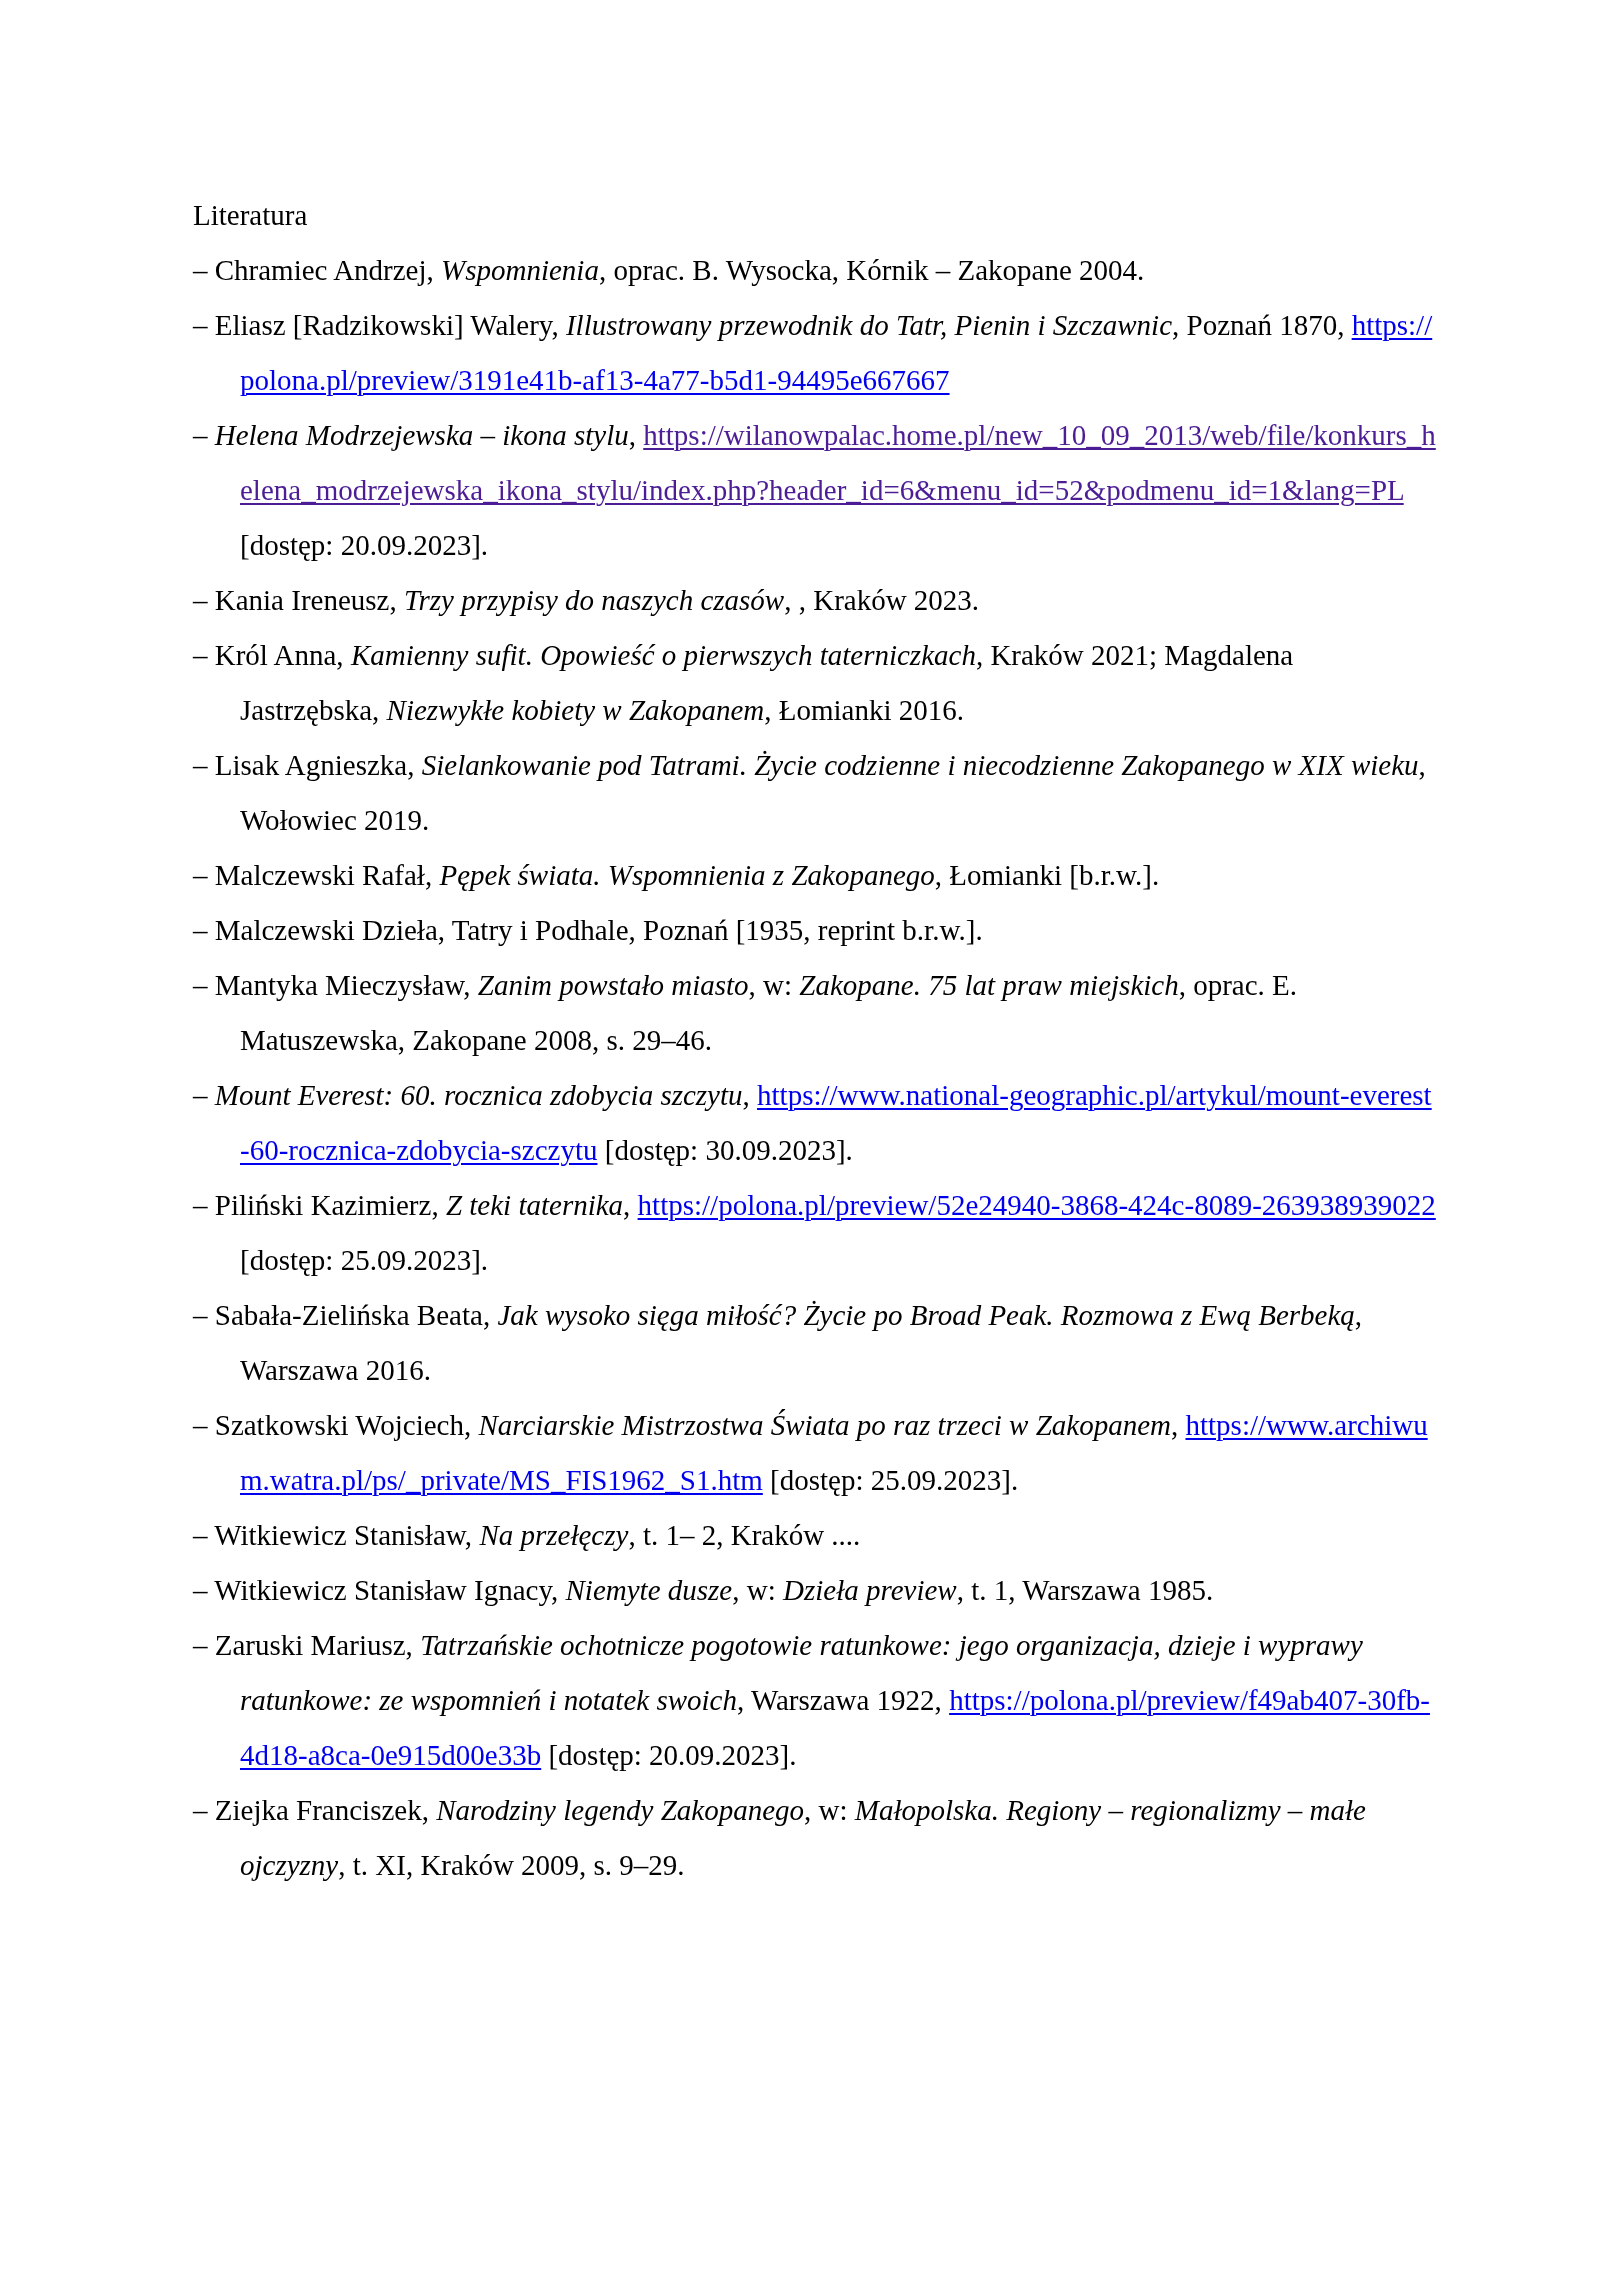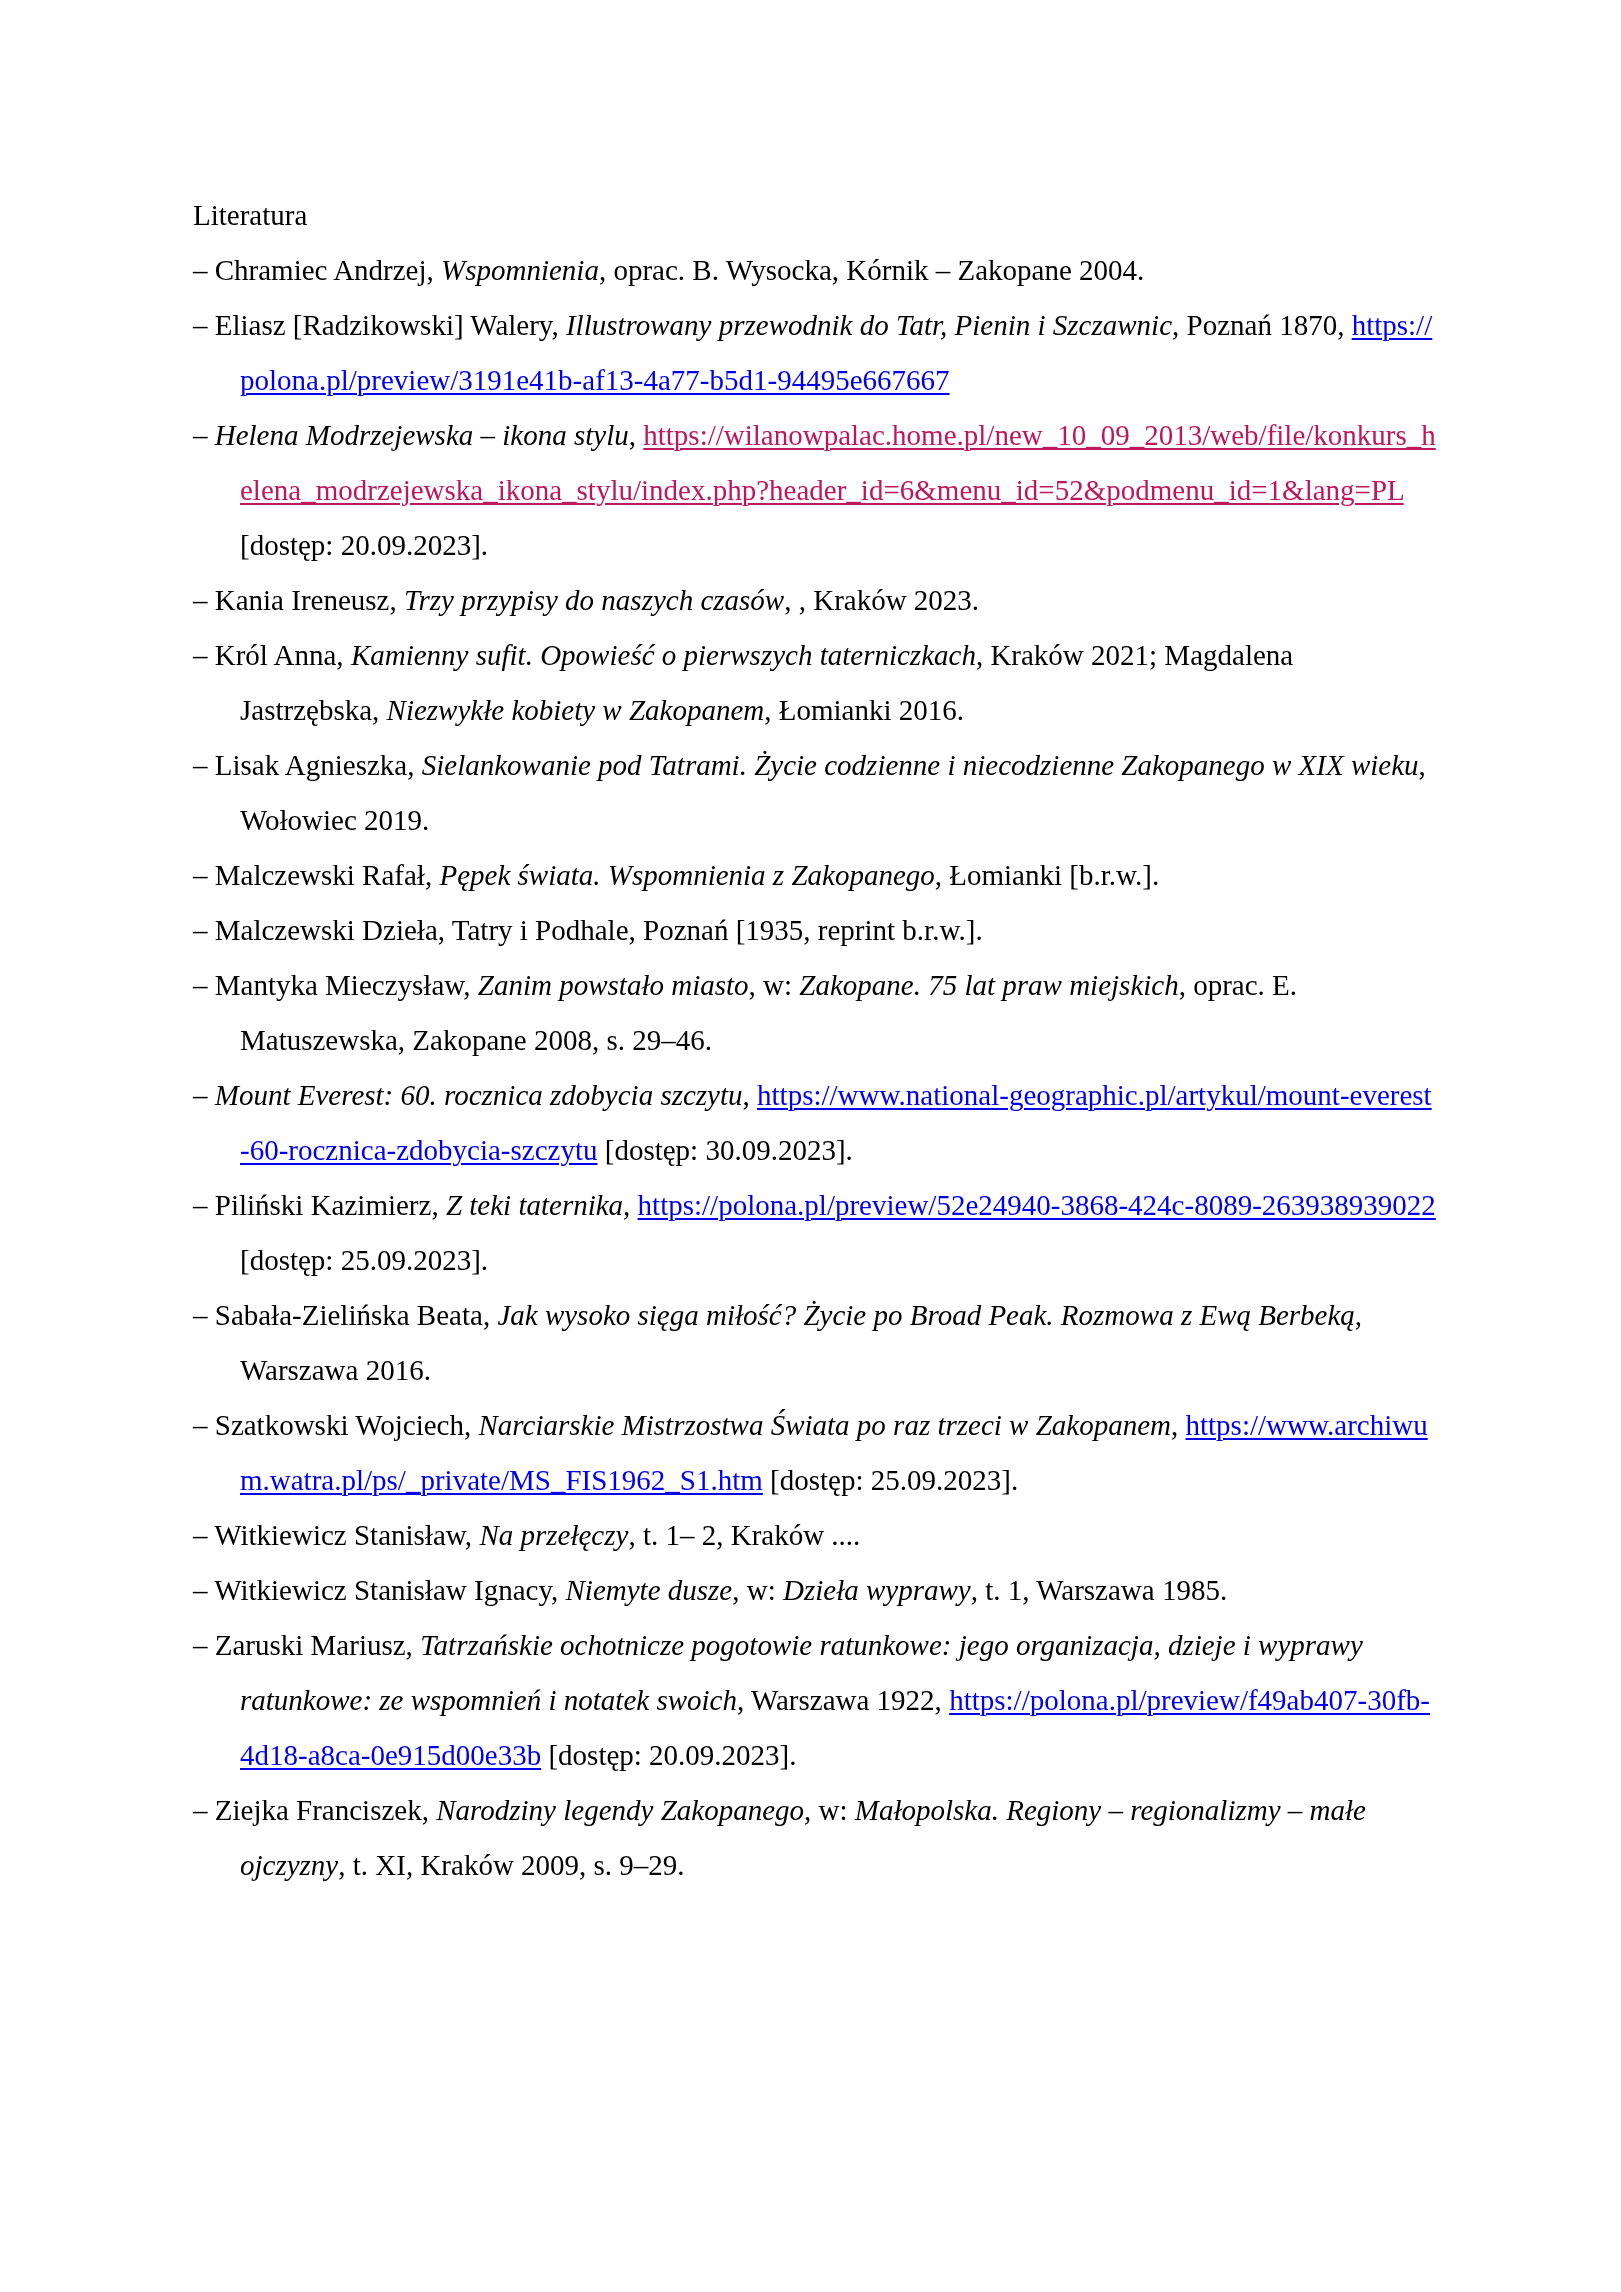--- a/index.html
+++ b/index.html
@@ -24,30 +24,30 @@
   i { font-style: italic; }
 </style>
 </head>
 <body>
 
 <div class="page">
   <p class="heading">Literatura</p>
   <div id="entries">
       <p class="entry"><span>– Chramiec Andrzej, </span><i>Wspomnienia</i><span>, oprac. B. Wysocka, Kórnik – Zakopane 2004.</span></p>
       <p class="entry"><span>– Eliasz [Radzikowski] Walery, </span><i>Illustrowany przewodnik do Tatr, Pienin i Szczawnic</i><span>, Poznań 1870, </span><a class="link" style="color: rgb(0, 0, 238); word-break: break-all;">https://polona.pl/preview/3191e41b-af13-4a77-b5d1-94495e667667</a></p>
-      <p class="entry"><span>– </span><i>Helena Modrzejewska – ikona stylu</i><span>, </span><a class="link" style="color: #be185d; word-break: break-all;">https://wilanowpalac.home.pl/new_10_09_2013/web/file/konkurs_helena_modrzejewska_ikona_stylu/index.php?header_id=6&amp;menu_id=52&amp;podmenu_id=1&amp;lang=PL</a><span> [dostęp: 20.09.2023].</span></p>
+      <p class="entry"><span>– </span><i>Helena Modrzejewska – ikona stylu</i><span>, </span><a class="link" style="color: #4c1d95; word-break: break-all;">https://wilanowpalac.home.pl/new_10_09_2013/web/file/konkurs_helena_modrzejewska_ikona_stylu/index.php?header_id=6&amp;menu_id=52&amp;podmenu_id=1&amp;lang=PL</a><span> [dostęp: 20.09.2023].</span></p>
       <p class="entry"><span>– Kania Ireneusz, </span><i>Trzy przypisy do naszych czasów</i><span>, , Kraków 2023.</span></p>
       <p class="entry"><span>– Król Anna, </span><i>Kamienny sufit. Opowieść o pierwszych taterniczkach</i><span>, Kraków 2021; Magdalena Jastrzębska, </span><i>Niezwykłe kobiety w Zakopanem</i><span>, Łomianki 2016.</span></p>
       <p class="entry"><span>– Lisak Agnieszka, </span><i>Sielankowanie pod Tatrami. Życie codzienne i niecodzienne Zakopanego w XIX wieku</i><span>, Wołowiec 2019.</span></p>
       <p class="entry"><span>– Malczewski Rafał, </span><i>Pępek świata. Wspomnienia z Zakopanego</i><span>, Łomianki [b.r.w.].</span></p>
       <p class="entry"><span>– Malczewski Dzieła, Tatry i Podhale, Poznań [1935, reprint b.r.w.].</span></p>
       <p class="entry"><span>– Mantyka Mieczysław, </span><i>Zanim powstało miasto</i><span>, w: </span><i>Zakopane. 75 lat praw miejskich</i><span>, oprac. E. Matuszewska, Zakopane 2008, s. 29–46.</span></p>
       <p class="entry"><span>– </span><i>Mount Everest: 60. rocznica zdobycia szczytu</i><span>, </span><a class="link" style="color: rgb(0, 0, 238); word-break: break-all;">https://www.national-geographic.pl/artykul/mount-everest-60-rocznica-zdobycia-szczytu</a><span>  [dostęp: 30.09.2023].</span></p>
       <p class="entry"><span>– Piliński Kazimierz, </span><i>Z teki taternika</i><span>, </span><a class="link" style="color: rgb(0, 0, 238); word-break: break-all;">https://polona.pl/preview/52e24940-3868-424c-8089-263938939022</a><span> [dostęp: 25.09.2023].</span></p>
       <p class="entry"><span>– Sabała-Zielińska Beata, </span><i>Jak wysoko sięga miłość? Życie po Broad Peak. Rozmowa z Ewą Berbeką</i><span>, Warszawa 2016.</span></p>
       <p class="entry"><span>– Szatkowski Wojciech, </span><i>Narciarskie Mistrzostwa Świata po raz trzeci w Zakopanem</i><span>, </span><a class="link" style="color: rgb(0, 0, 238); word-break: break-all;">https://www.archiwum.watra.pl/ps/_private/MS_FIS1962_S1.htm</a><span>  [dostęp: 25.09.2023].</span></p>
       <p class="entry"><span>– Witkiewicz Stanisław, </span><i>Na przełęczy</i><span>, t. 1– 2, Kraków ....</span></p>
-      <p class="entry"><span>– Witkiewicz Stanisław Ignacy, </span><i>Niemyte dusze</i><span>, w: </span><i>Dzieła wyprawy</i><span>, t. 1, Warszawa 1985.</span></p>
+      <p class="entry"><span>– Witkiewicz Stanisław Ignacy, </span><i>Niemyte dusze</i><span>, w: </span><i>Dzieła preview</i><span>, t. 1, Warszawa 1985.</span></p>
       <p class="entry"><span>– Zaruski Mariusz, </span><i>Tatrzańskie ochotnicze pogotowie ratunkowe: jego organizacja, dzieje i wyprawy ratunkowe: ze wspomnień i notatek swoich</i><span>, Warszawa 1922, </span><a class="link" style="color: rgb(0, 0, 238); word-break: break-all;">https://polona.pl/preview/f49ab407-30fb-4d18-a8ca-0e915d00e33b</a><span> [dostęp: 20.09.2023].</span></p>
       <p class="entry"><span>– Ziejka Franciszek, </span><i>Narodziny legendy Zakopanego</i><span>, w: </span><i>Małopolska. Regiony – regionalizmy – małe ojczyzny</i><span>, t. XI, Kraków 2009, s. 9–29.</span></p>
     </div>
 </div>
 
 
 </body></html>

